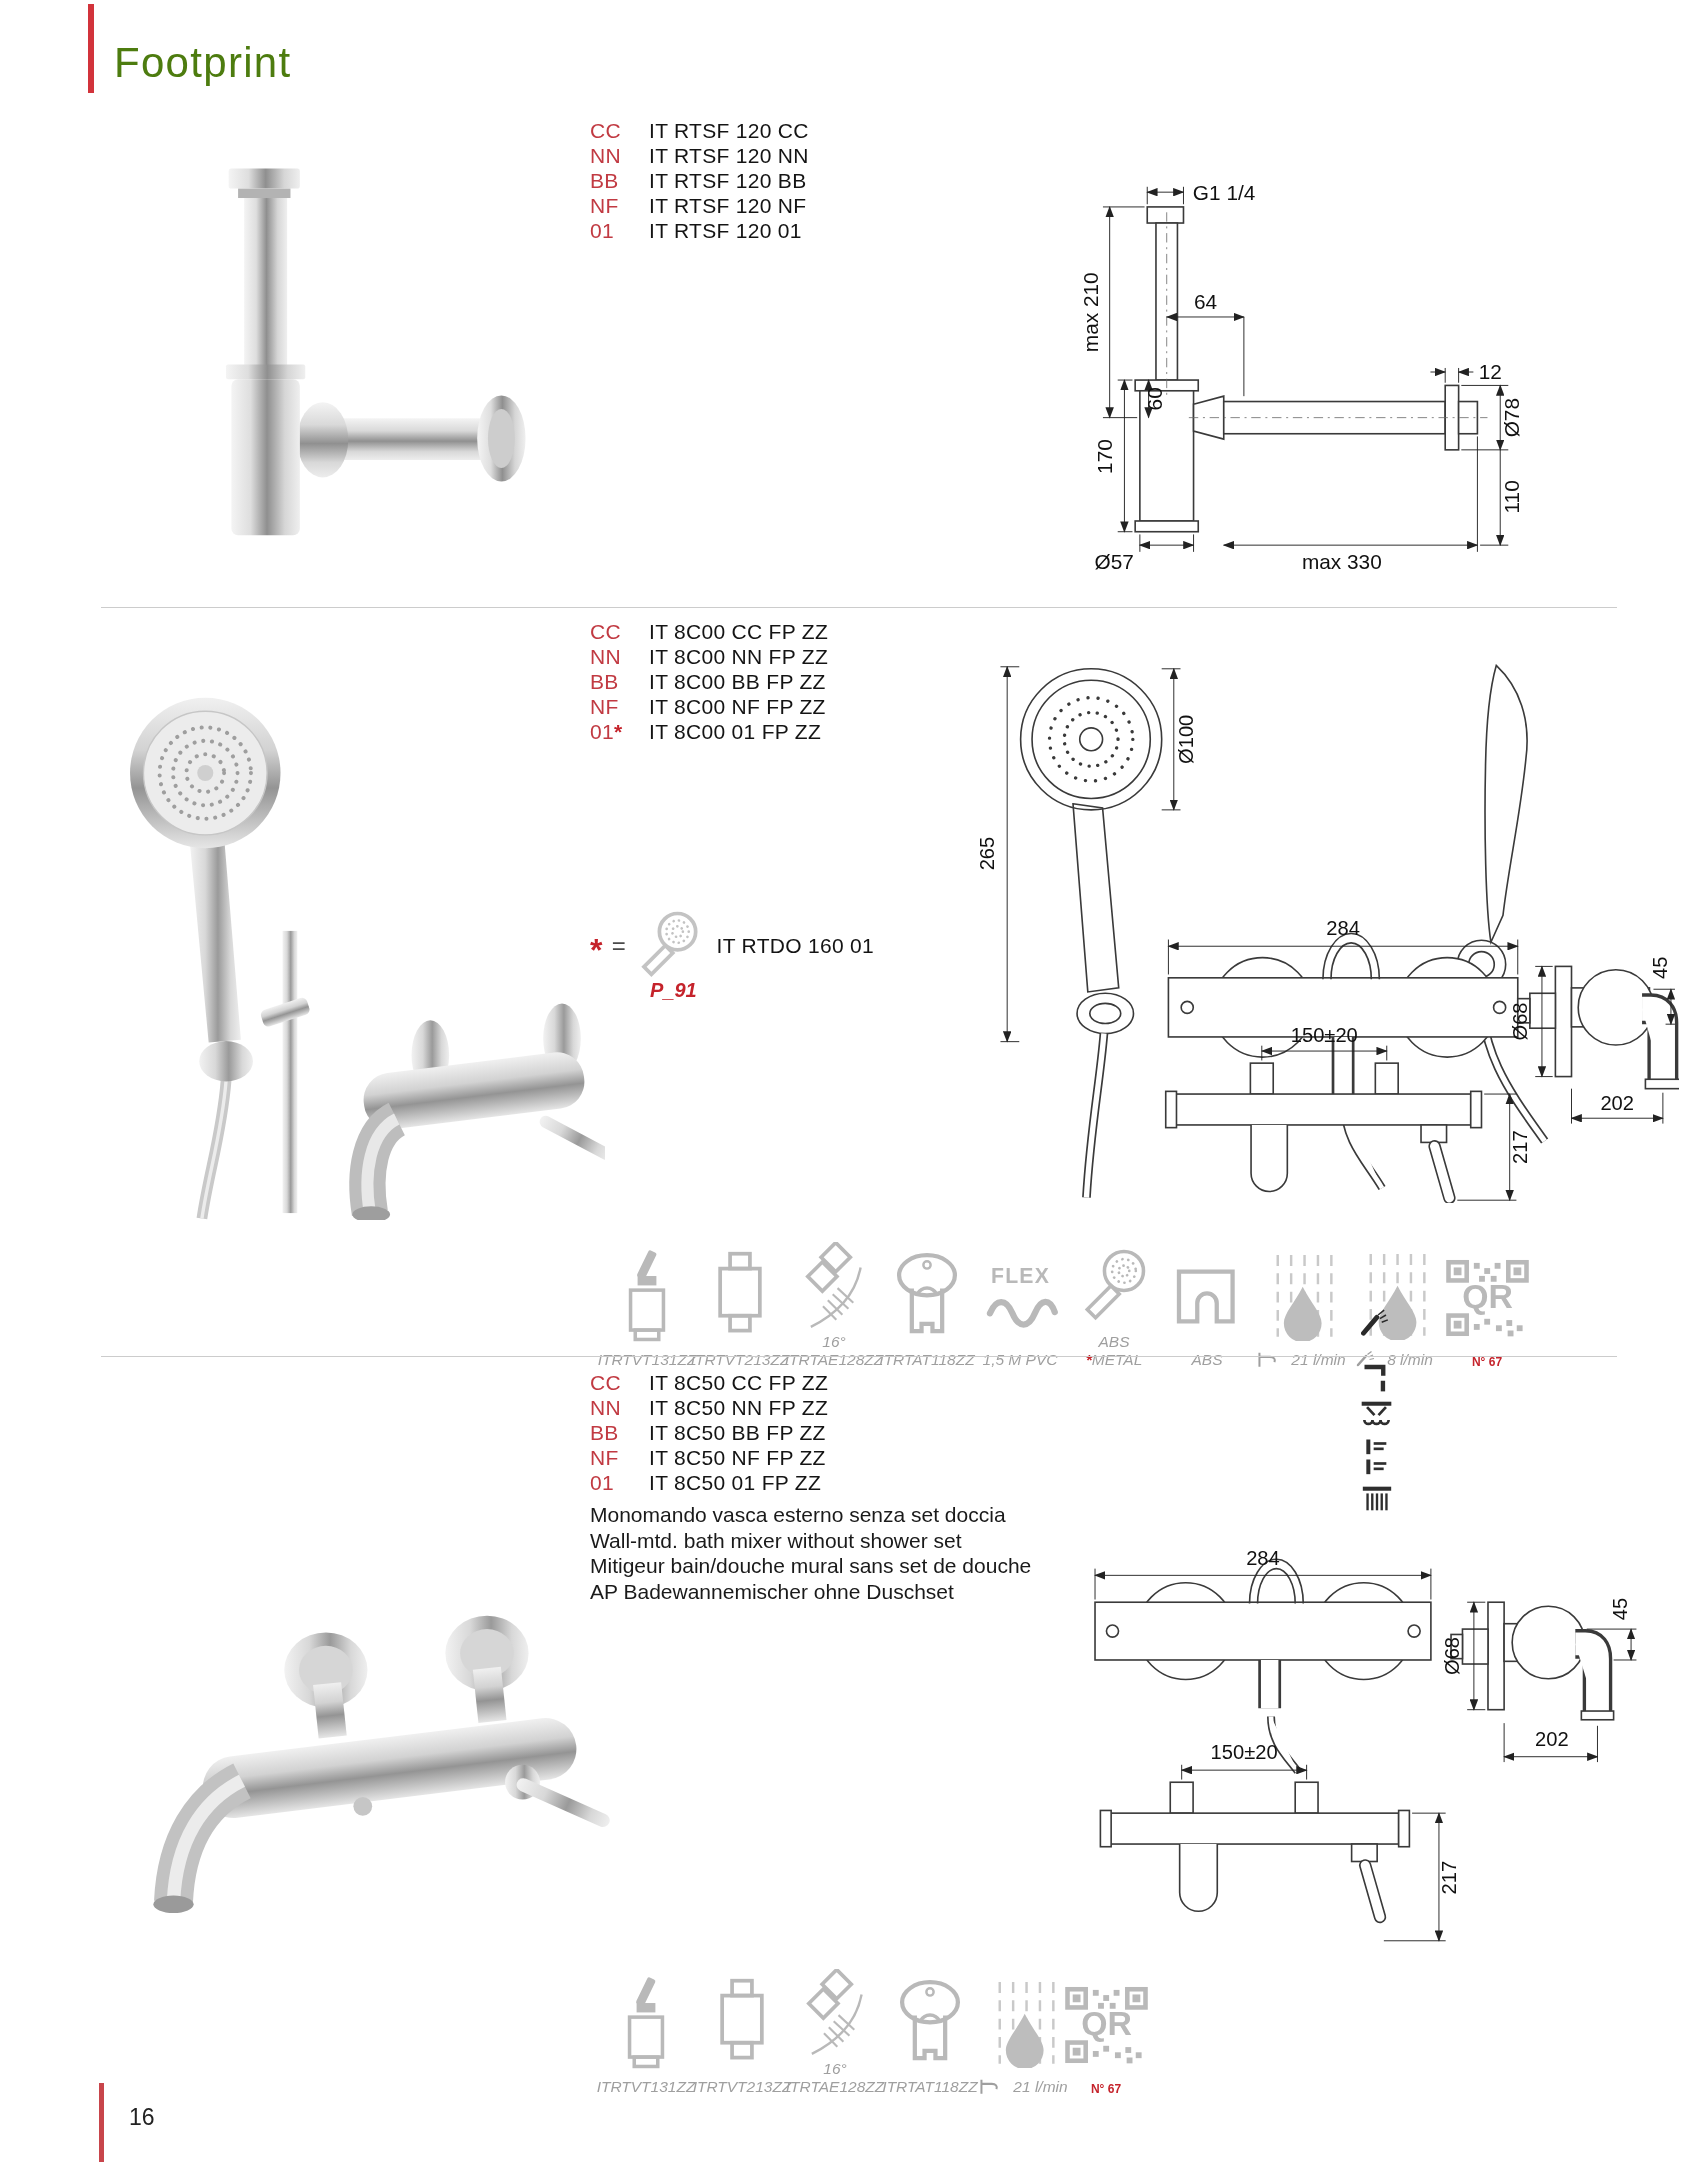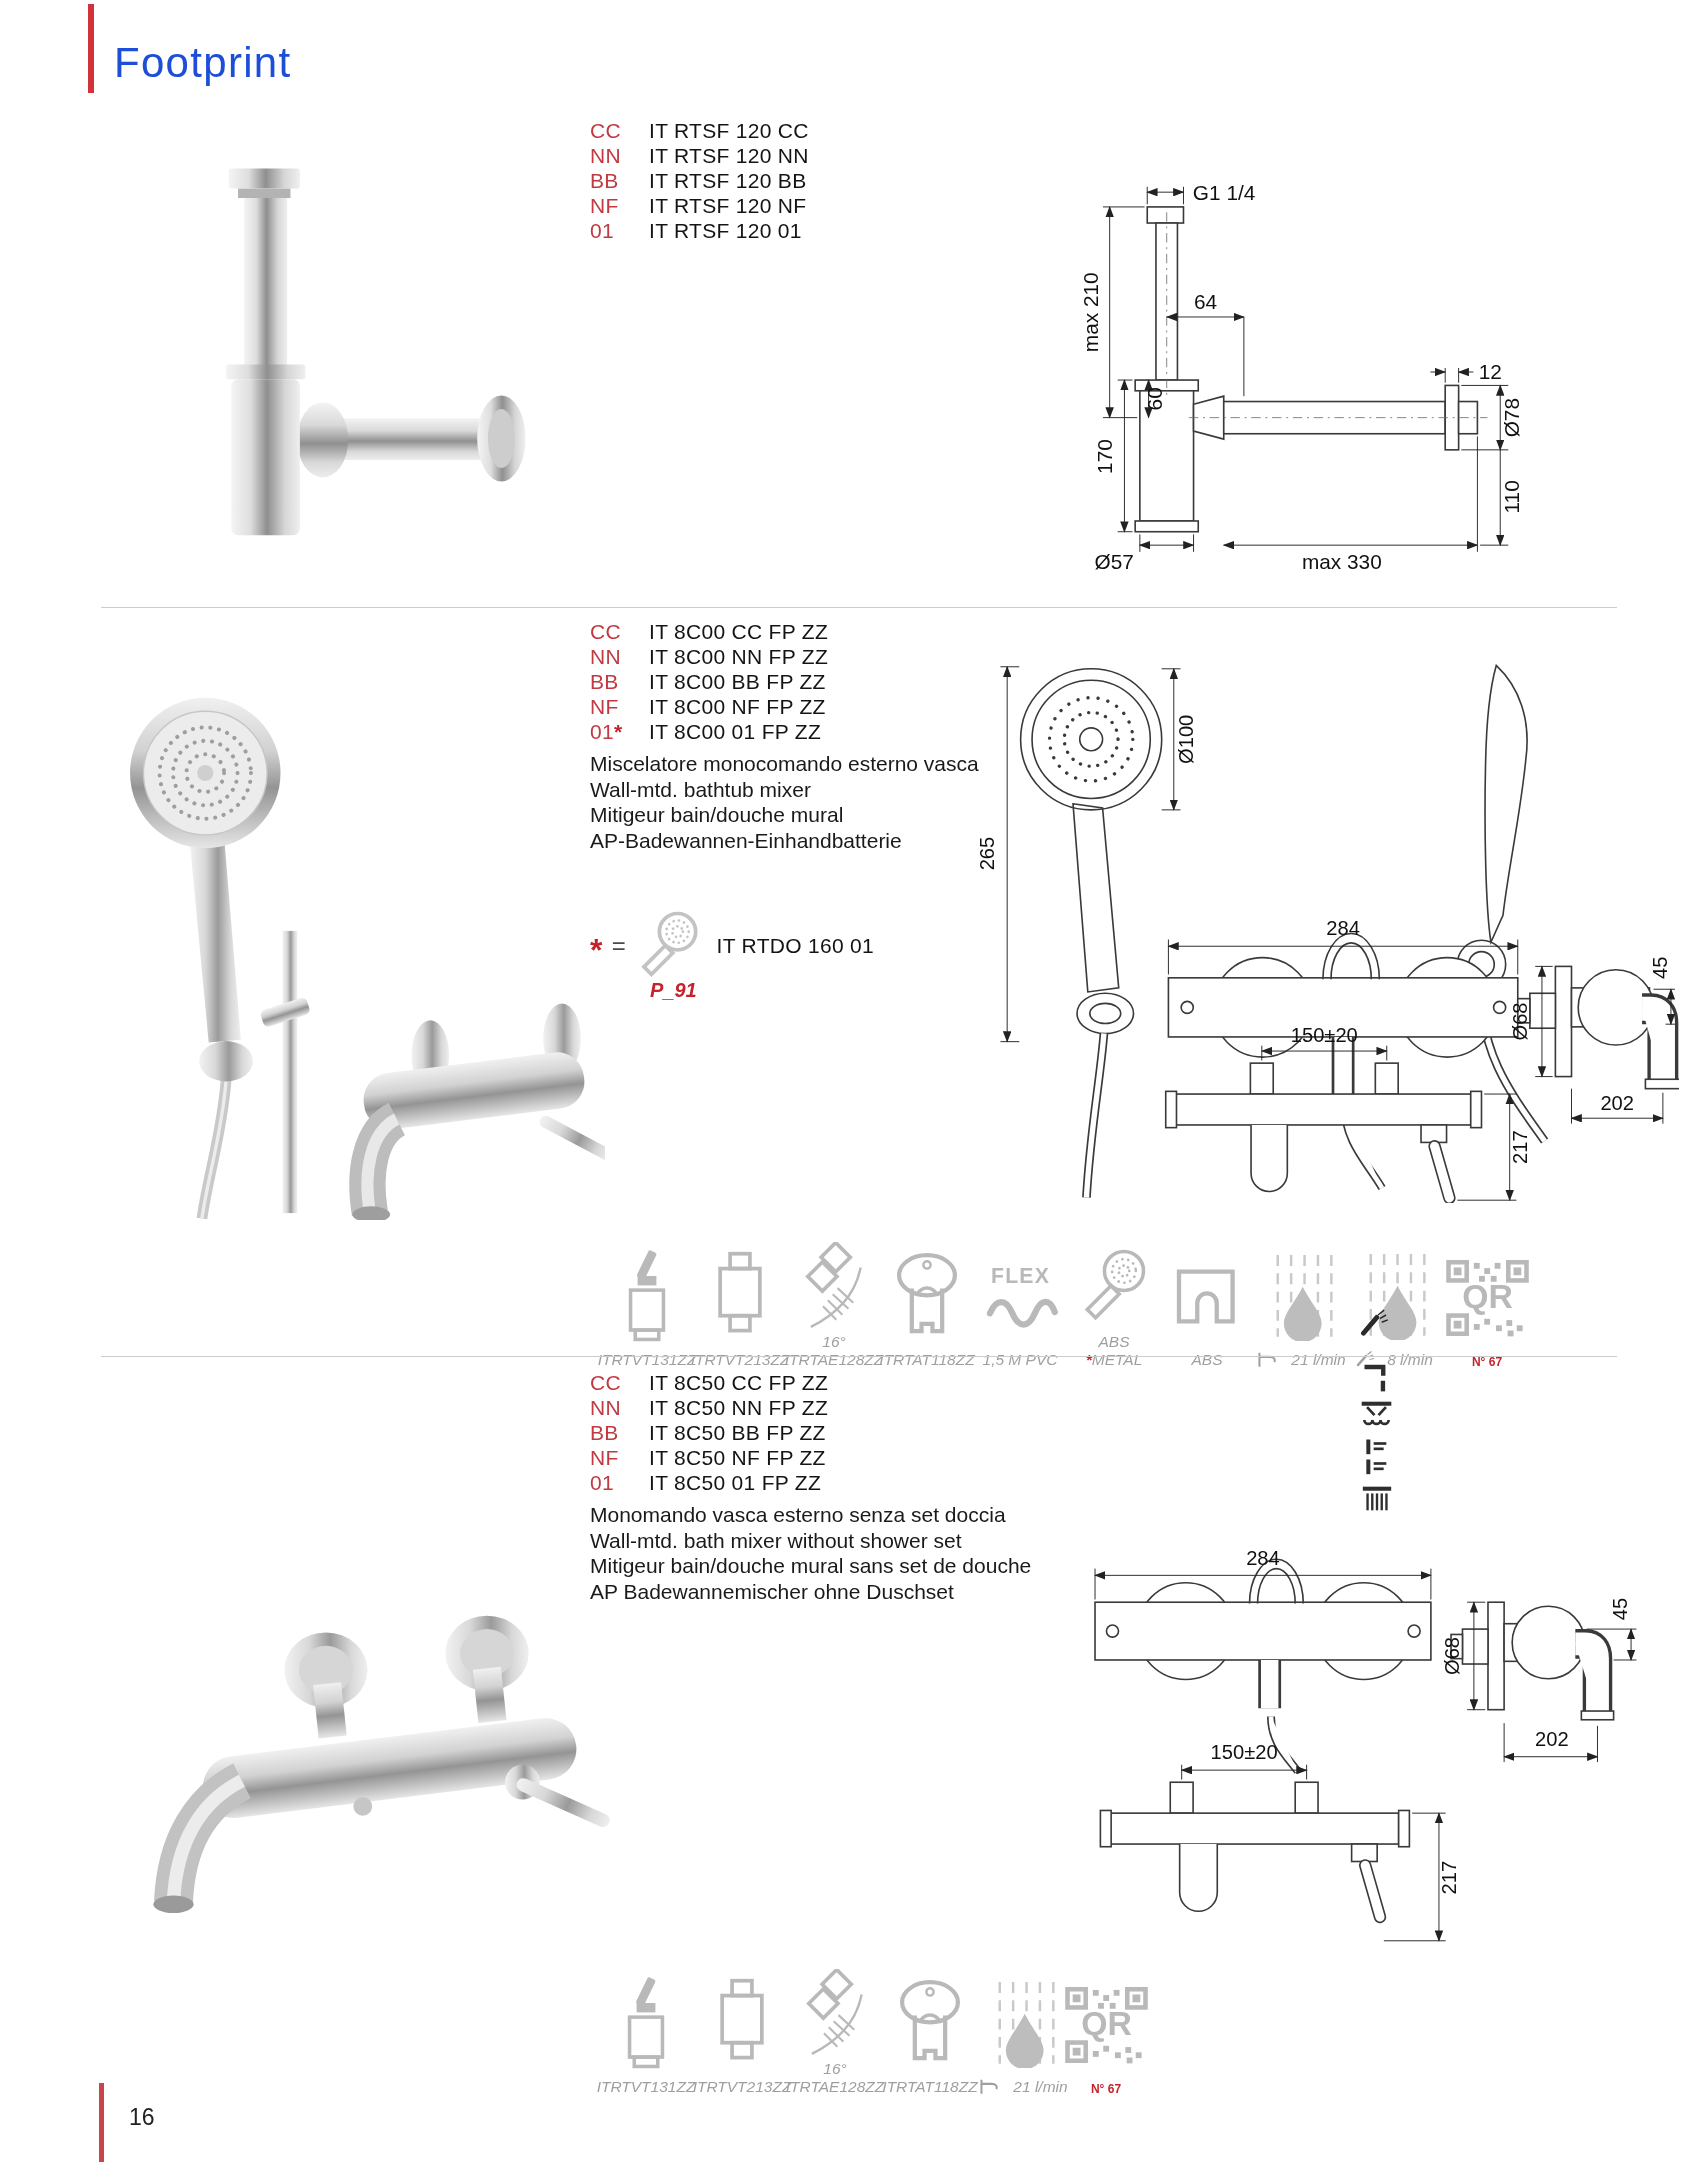--- a/index.html
+++ b/index.html
@@ -1,21 +1,21 @@
 <!DOCTYPE html>
 <html style="font-size:10.7px"><head>
 <meta charset="utf-8">
 <style>
   html,body{margin:0;padding:0;background:#ffffff;}
   .page{position:relative;width:1689px;height:2183px;background:#ffffff;overflow:hidden;
         font-family:"Liberation Sans", sans-serif;color:#161616;}
   .abs{position:absolute;}
   
   .hbar{position:absolute;left:88px;top:4px;width:6px;height:89px;background:#d2333b;}
-  .htitle{position:absolute;left:114px;top:39px;font-size:42px;letter-spacing:1.3px;color:#1d4ed8;font-weight:400;}
+  .htitle{position:absolute;left:114px;top:39px;font-size:42px;letter-spacing:1.3px;color:#4d7c0f;font-weight:400;}
   
   .codes{position:absolute;font-size:21px;line-height:25px;letter-spacing:0.3px;}
   .codes .row{display:flex;}
   .codes .fin{width:59px;color:#c13a42;}
   .codes .fin .star{color:#c5232b;font-weight:bold;}
   .codes .code{color:#141414;}
   .desc{position:absolute;font-size:21px;line-height:25.5px;color:#1a1a1a;}
   
   .divider{position:absolute;left:101px;width:1516px;height:1.3px;background:#cccccc;}
   
@@ -178,26 +178,20 @@
     <div class="row">
         <span class="fin">NF</span>
         <span class="code">IT 8C00 NF FP ZZ</span>
       </div>
     <div class="row">
         <span class="fin"><span>01</span><span class="star">*</span></span>
         <span class="code">IT 8C00 01 FP ZZ</span>
       </div>
   </div>
 
-  <div class="desc" style="left:590px;top:751px">
-    <div>Miscelatore monocomando esterno vasca</div>
-    <div>Wall-mtd. bathtub mixer</div>
-    <div>Mitigeur bain/douche mural</div>
-    <div>AP-Badewannen-Einhandbatterie</div>
-  </div>
 
   <div class="note">
     <span class="star">*</span>
     <span class="eq">=</span>
     <svg width="64" height="75" viewBox="0 0 120 140">
       <g stroke="#c3c3c3" stroke-width="7" fill="none">
         <circle cx="76" cy="44" r="34"></circle>
         <circle cx="76" cy="44" r="21" stroke-width="5" stroke-dasharray="0.1 10" stroke-linecap="round"></circle>
         <circle cx="76" cy="44" r="10" stroke-width="5" stroke-dasharray="0.1 9" stroke-linecap="round"></circle>
         <path d="M53,70 L13,110 L27,124 L67,84 Z"></path>

